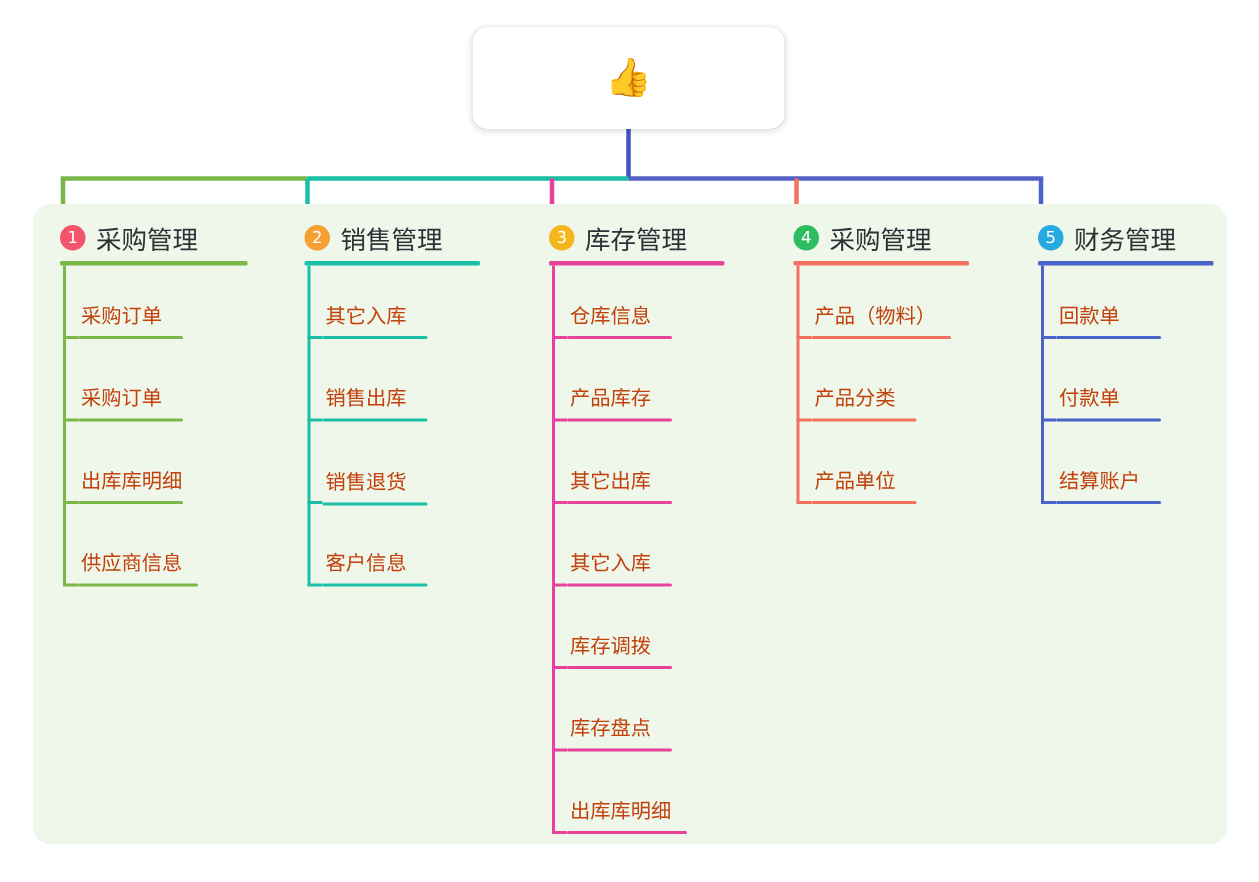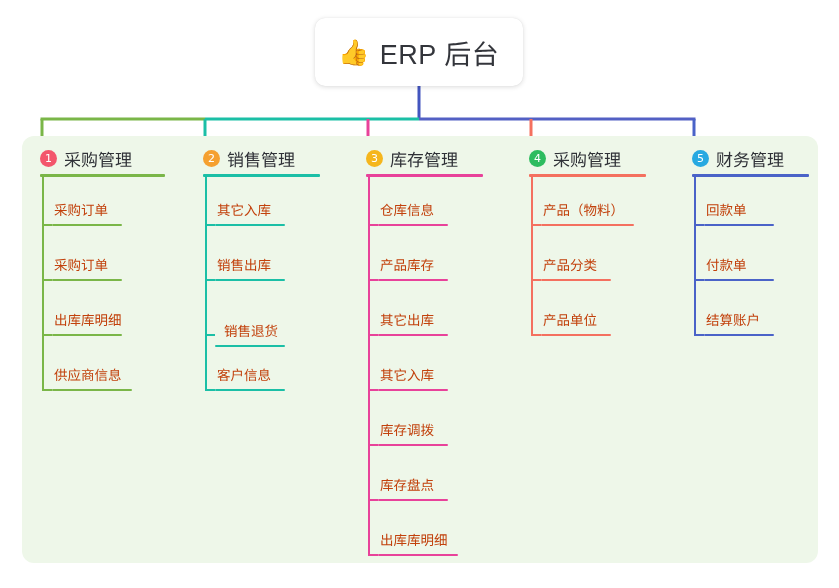--- a/index.html
+++ b/index.html
@@ -148,21 +148,20 @@
         <path d="M 42 119 L 42 150" stroke="#7ab648" stroke-width="3"></path>
         <path d="M 205 119 L 205 150" stroke="#1bbfa6" stroke-width="3"></path>
         <path d="M 368 119 L 368 150" stroke="#e8429a" stroke-width="3"></path>
         <path d="M 531 119 L 531 150" stroke="#f4705f" stroke-width="3"></path>
         <path d="M 694 119 L 694 150" stroke="#4a63c8" stroke-width="3"></path>
       </g>
   </svg>
 
   <div class="root-node">
     <span class="root-emoji">👍</span>
-    <span class="root-title">ERP 后台</span>
   </div>
 
   <div class="panel"></div>
 
   <div class="columns" id="columns-host">
       <div class="column" style="left: 0px;">
         <div class="col-head">
           <span class="badge" style="background: rgb(243, 86, 108);">1</span>
           <span class="col-head-label">采购管理</span>
         </div>
@@ -199,21 +198,21 @@
         <div class="leaf" style="left: 30px; top: 63px;">
           <span class="leaf-label">其它入库</span>
           <div class="leaf-rule" style="background: rgb(27, 191, 166); width: 70px;"></div>
         </div>
         <div style="position: absolute; left: 20px; top: 88px; width: 10px; height: 1.6px; background: rgb(27, 191, 166);"></div>
         <div class="leaf" style="left: 30px; top: 118px;">
           <span class="leaf-label">销售出库</span>
           <div class="leaf-rule" style="background: rgb(27, 191, 166); width: 70px;"></div>
         </div>
         <div style="position: absolute; left: 20px; top: 143px; width: 10px; height: 1.6px; background: rgb(27, 191, 166);"></div>
-        <div class="leaf" style="left: 30px; top: 184px; text-align: center;">
+        <div class="leaf" style="left: 30px; top: 174px;">
           <span class="leaf-label">销售退货</span>
           <div class="leaf-rule" style="background: rgb(27, 191, 166); width: 70px;"></div>
         </div>
         <div style="position: absolute; left: 20px; top: 198px; width: 10px; height: 1.6px; background: rgb(27, 191, 166);"></div>
         <div class="leaf" style="left: 30px; top: 228px;">
           <span class="leaf-label">客户信息</span>
           <div class="leaf-rule" style="background: rgb(27, 191, 166); width: 70px;"></div>
         </div>
         <div style="position: absolute; left: 20px; top: 253px; width: 10px; height: 1.6px; background: rgb(27, 191, 166);"></div>
       </div>

